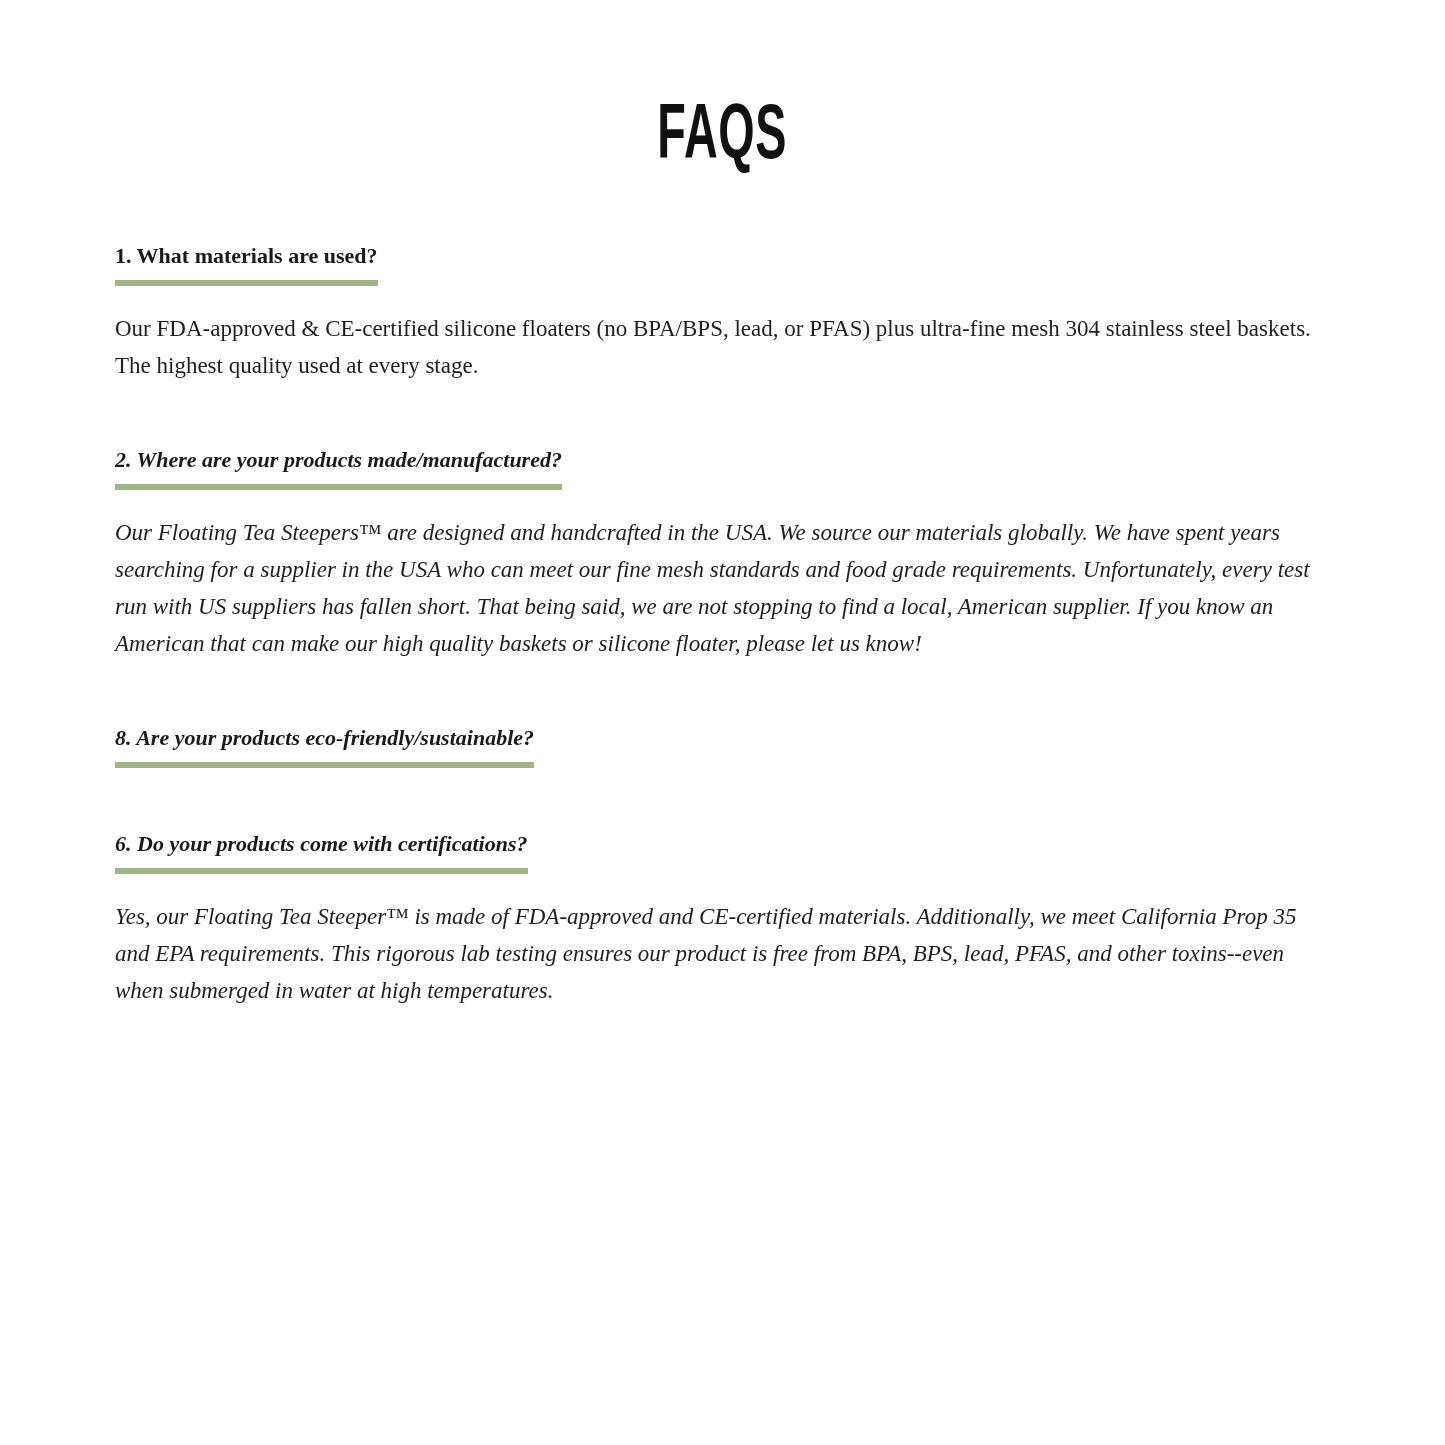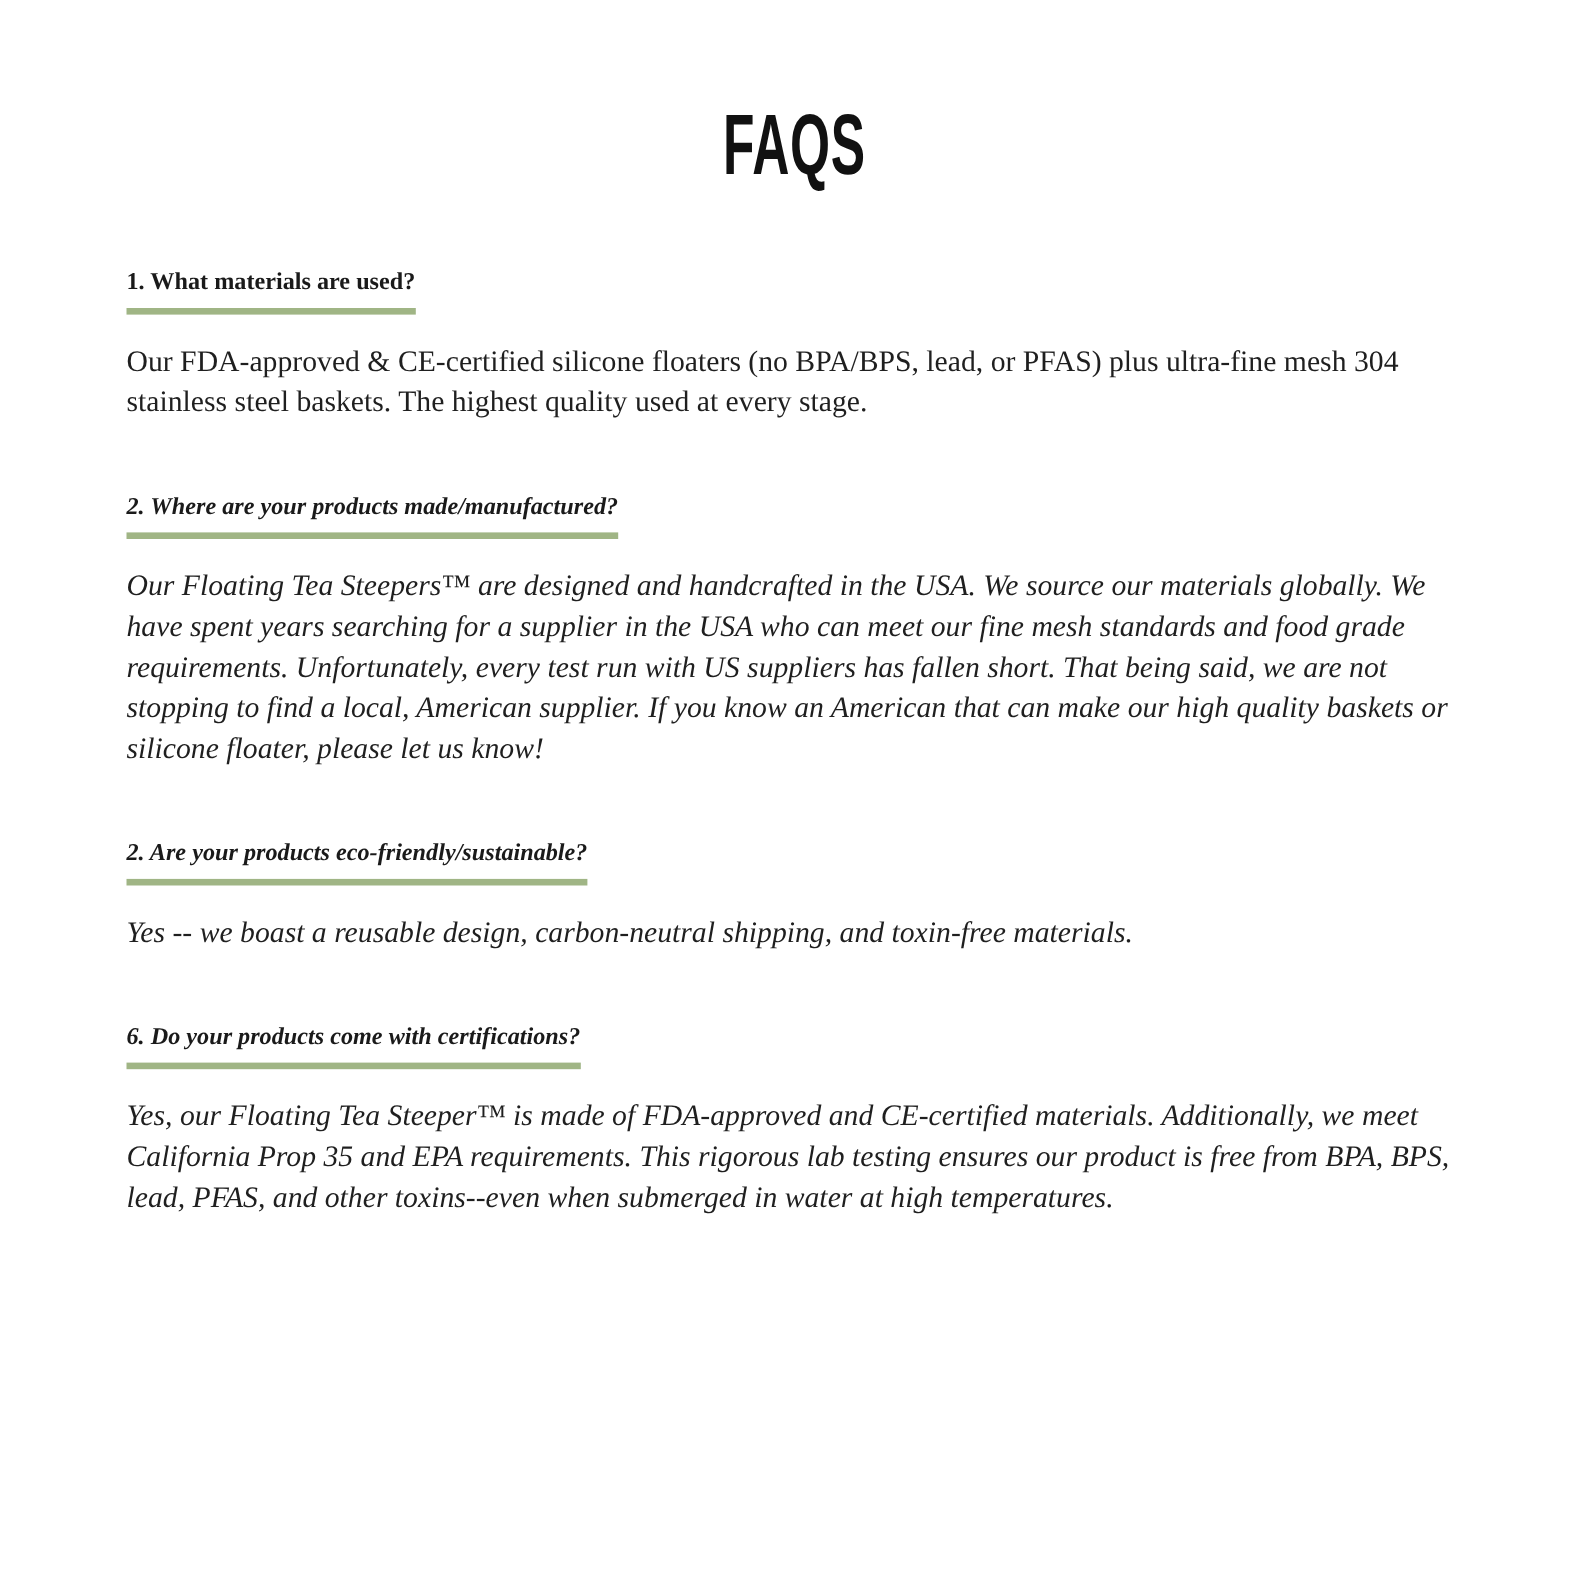--- a/index.html
+++ b/index.html
@@ -46,21 +46,21 @@
     display: table; 
     font-size: 22px;
     font-weight: 700;
     line-height: 1.05;
     color: #1a1a1a;
     margin: 0 0 24px 0;
     padding-bottom: 13px;
     border-bottom: 6px solid var(--accent);
   }
   .faq-answer {
-    font-size: 27px;
+    font-size: 23px;
     line-height: 37px;
     margin: 0;
     color: var(--ink);
     max-width: 1220px;
   }
 </style>
 </head>
 <body>
 
 <div class="page">
@@ -75,22 +75,21 @@
       <h2 class="faq-question">1. What materials are used?</h2>
       <p class="faq-answer">Our FDA-approved &amp; CE-certified silicone floaters (no BPA/BPS, lead, or PFAS) plus ultra-fine mesh 304 stainless steel baskets. The highest quality used at every stage.</p>
     </section>
 
     <section class="faq">
       <h2 class="faq-question">2. Where are your products made/manufactured?</h2>
       <p class="faq-answer">Our Floating Tea Steepers™ are designed and handcrafted in the USA. We source our materials globally. We have spent years searching for a supplier in the USA who can meet our fine mesh standards and food grade requirements. Unfortunately, every test run with US suppliers has fallen short. That being said, we are not stopping to find a local, American supplier. If you know an American that can make our high quality baskets or silicone floater, please let us know!</p>
     </section>
 
     <section class="faq">
-      <h2 class="faq-question">2. Are your products eco-friendly/sustainable?</h2>
-      <p class="faq-answer">Yes -- we boast a reusable design, carbon-neutral shipping, and toxin-free materials.</p>
+      <h2 class="faq-question">8. Are your products eco-friendly/sustainable?</h2>
     </section>
 
     <section class="faq">
       <h2 class="faq-question">6. Do your products come with certifications?</h2>
       <p class="faq-answer">Yes, our Floating Tea Steeper™ is made of FDA-approved and CE-certified materials. Additionally, we meet California Prop 35 and EPA requirements. This rigorous lab testing ensures our product is free from BPA, BPS, lead, PFAS, and other toxins--even when submerged in water at high temperatures.</p>
     </section>
 
 
   </main>
 </div>

